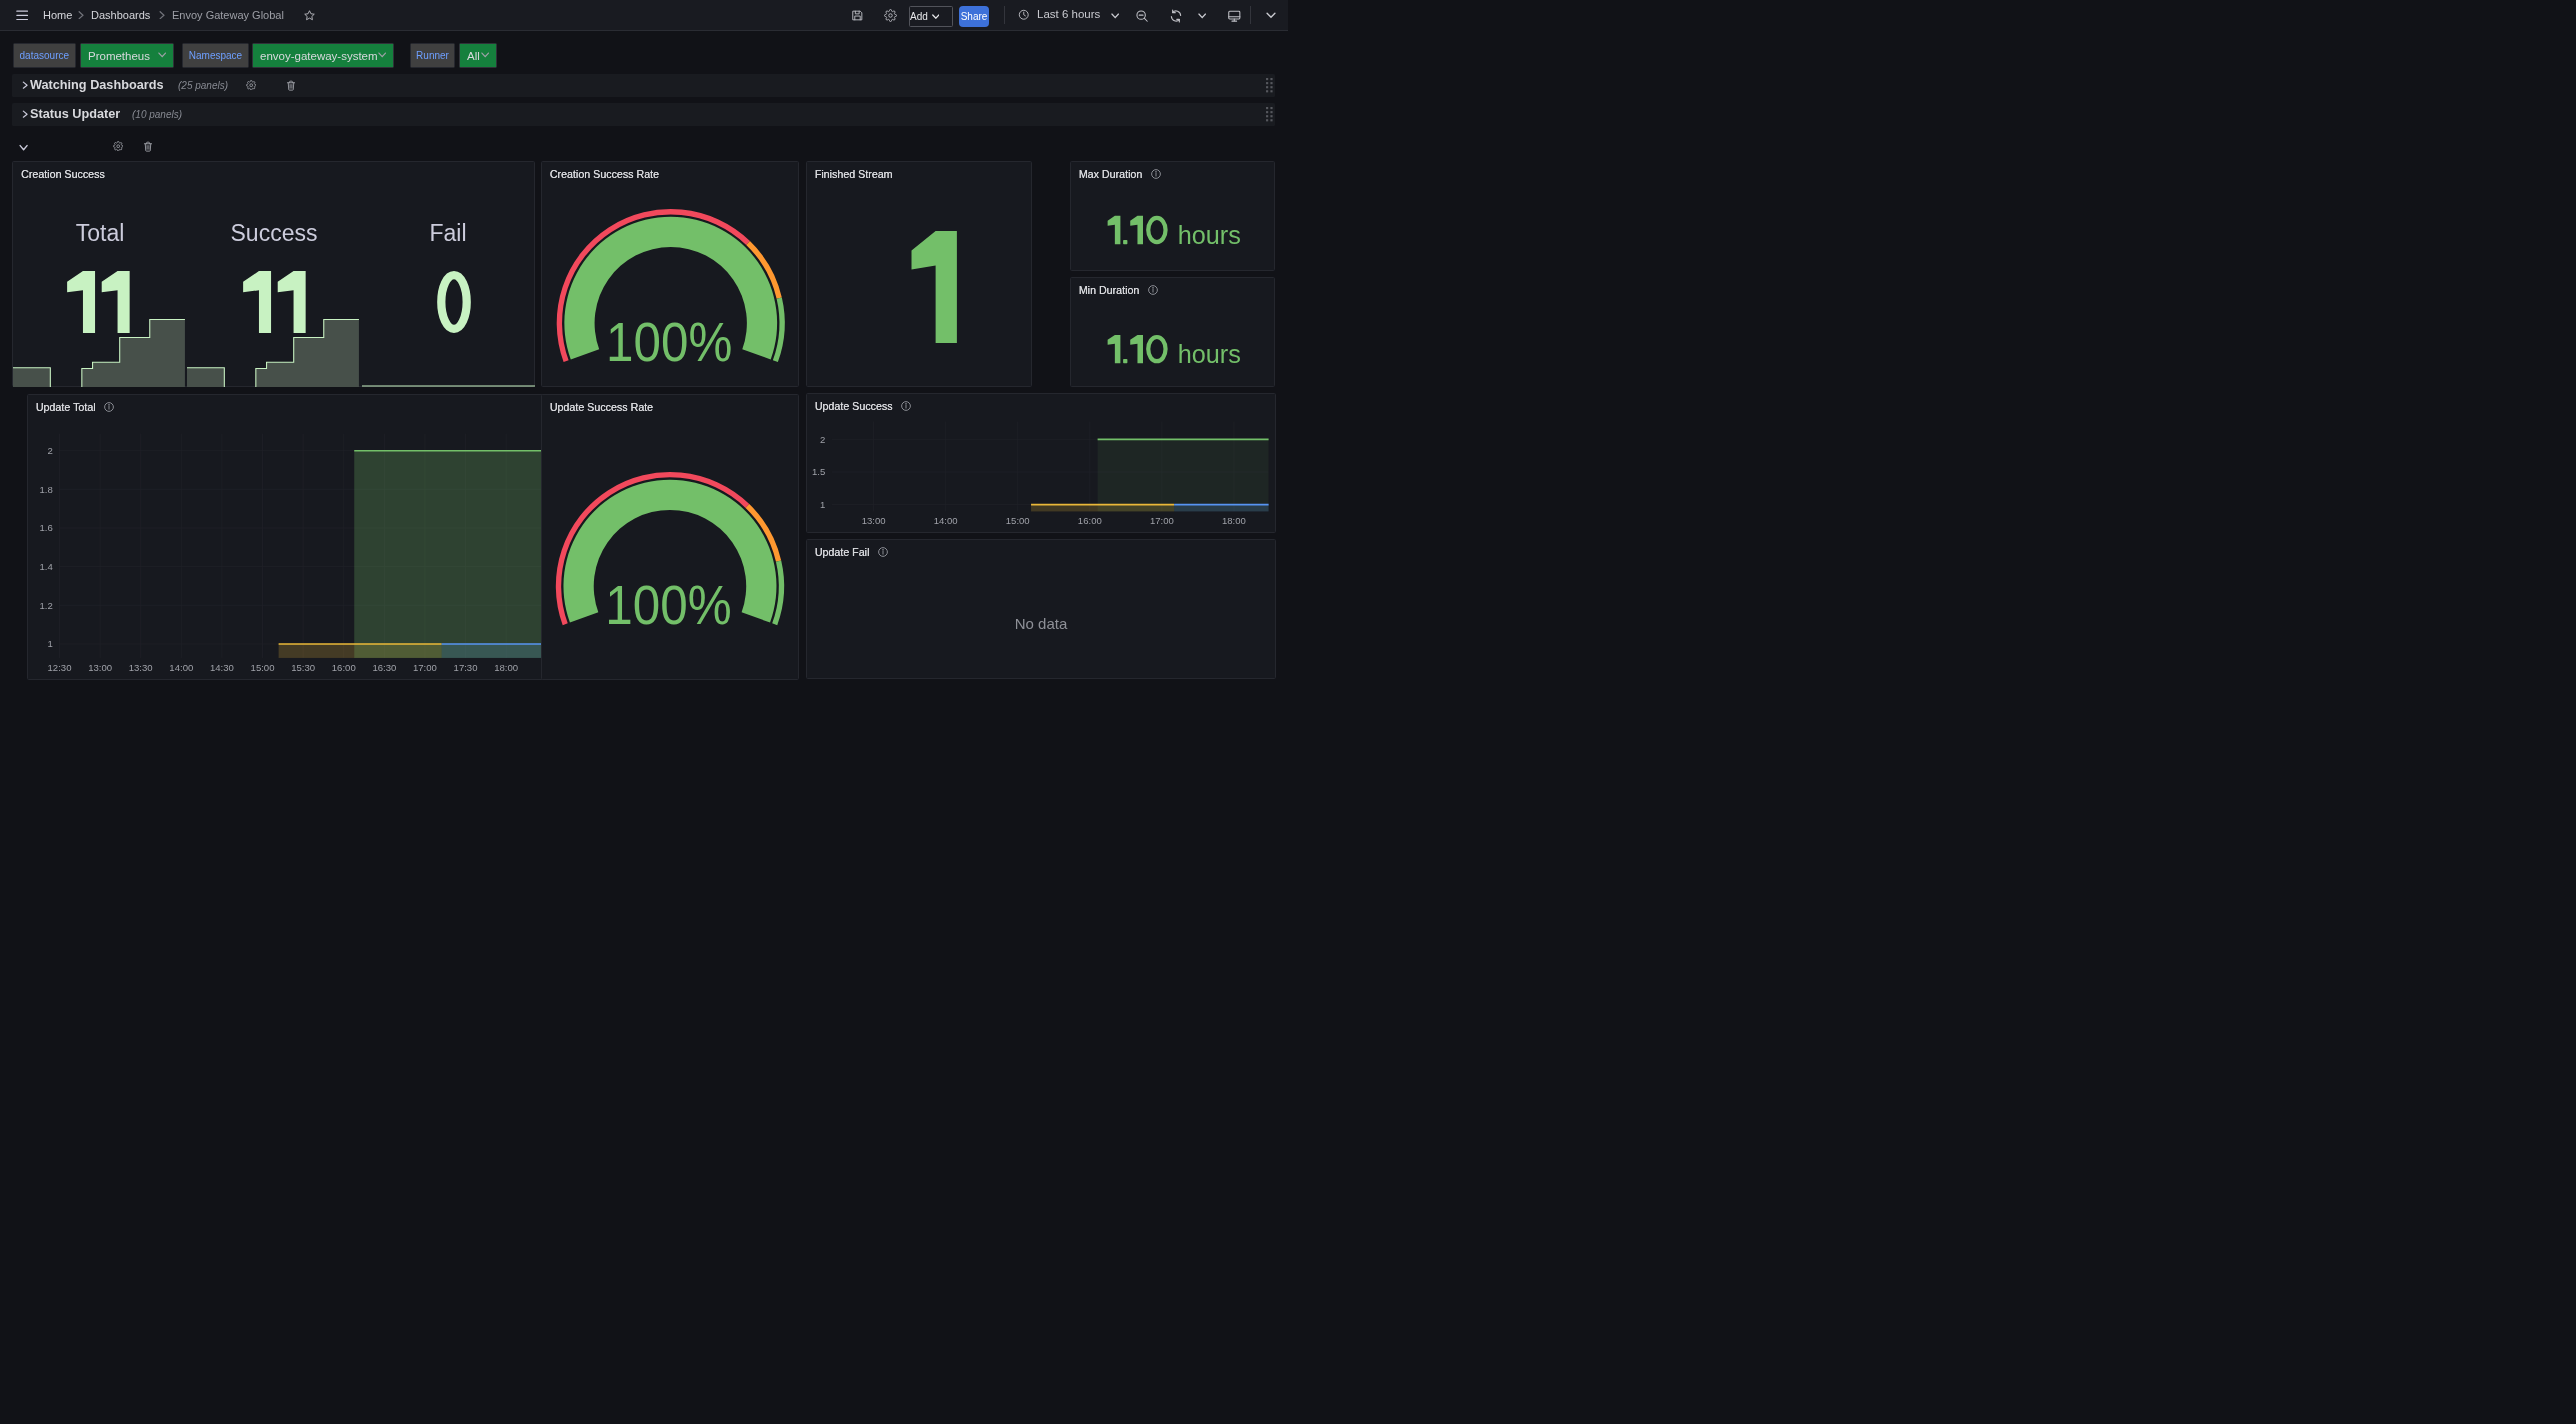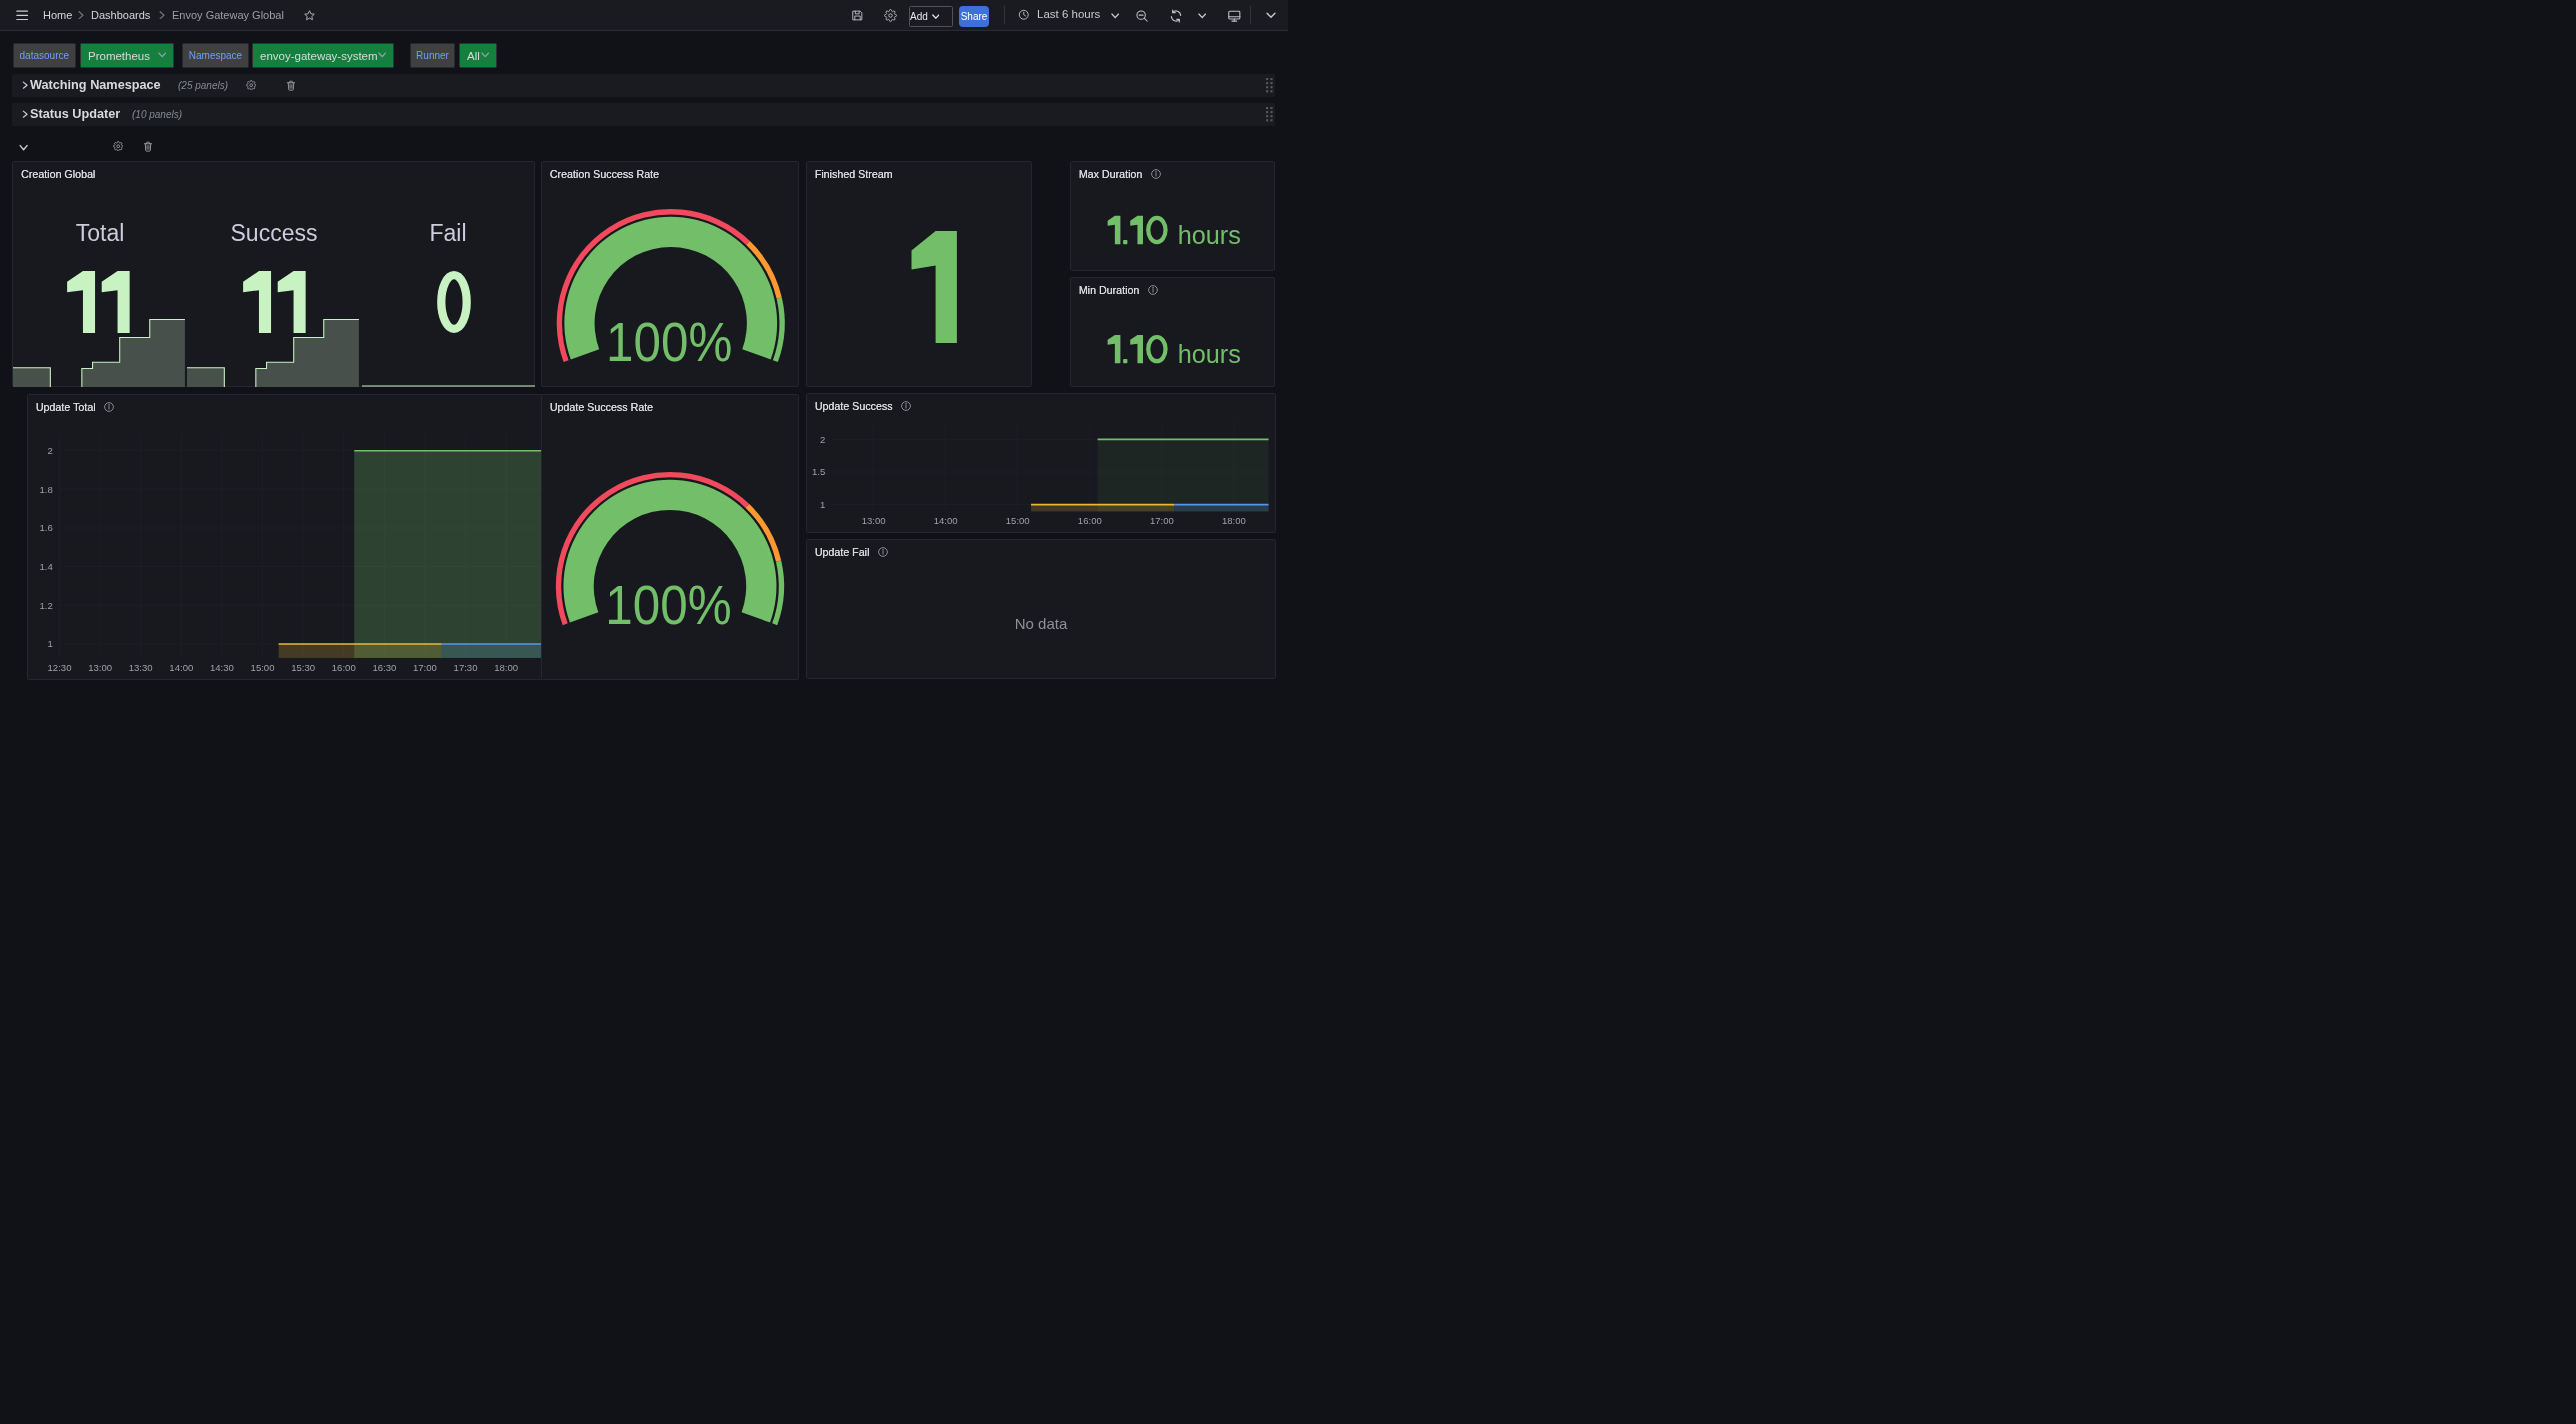--- a/index.html
+++ b/index.html
@@ -116,21 +116,21 @@
         <path d="M1.2 1.4 L5.5 6 L9.8 1.4" stroke="#9fa1a8" stroke-width="1.6" fill="none" stroke-linecap="round"></path>
       </svg>
   </div>
 </div>
 <div id="rows">
 
   <div class="rowband" style="top:74px;"></div>
   <svg class="abs" style="left:21.5px;top:81px" width="6.1" height="8.4" viewBox="0 0 9 12">
       <path d="M2 1.5 L7.5 6 L2 10.5" stroke="#ccccdc" stroke-width="1.7" fill="none" stroke-linecap="round" stroke-linejoin="round"></path>
     </svg>
-  <div class="abs rowttl" style="left:30px;top:74px;line-height:23px;">Watching Namespace</div>
+  <div class="abs rowttl" style="left:30px;top:74px;line-height:23px;">Watching Dashboards</div>
   <div class="abs rowcnt" style="left:178px;top:74px;line-height:24px;">(25 panels)</div>
   <svg class="abs gearicon" style="left:246px;top:80px" width="10.4" height="10.4" viewBox="0 0 24 24" fill="none" stroke="#9d9fa6" stroke-width="2">
       <circle cx="12" cy="12" r="3.2"></circle>
       <path d="M19.4 15a1.7 1.7 0 0 0 .34 1.87l.06.06a2 2 0 1 1-2.83 2.83l-.06-.06a1.7 1.7 0 0 0-1.87-.34 1.7 1.7 0 0 0-1 1.55V21a2 2 0 1 1-4 0v-.09a1.7 1.7 0 0 0-1-1.55 1.7 1.7 0 0 0-1.87.34l-.06.06a2 2 0 1 1-2.83-2.83l.06-.06a1.7 1.7 0 0 0 .34-1.87 1.7 1.7 0 0 0-1.55-1H3a2 2 0 1 1 0-4h.09a1.7 1.7 0 0 0 1.55-1 1.7 1.7 0 0 0-.34-1.87l-.06-.06a2 2 0 1 1 2.83-2.83l.06.06a1.7 1.7 0 0 0 1.87.34h0a1.7 1.7 0 0 0 1-1.55V3a2 2 0 1 1 4 0v.09a1.7 1.7 0 0 0 1 1.55h0a1.7 1.7 0 0 0 1.87-.34l.06-.06a2 2 0 1 1 2.83 2.83l-.06.06a1.7 1.7 0 0 0-.34 1.87v0a1.7 1.7 0 0 0 1.55 1H21a2 2 0 1 1 0 4h-.09a1.7 1.7 0 0 0-1.55 1z"></path>
     </svg>
   <svg class="abs" style="left:286px;top:80px" width="10" height="11" viewBox="0 0 22 24" fill="none" stroke="#9d9fa6" stroke-width="2" stroke-linecap="round">
       <path d="M3 6 h16"></path>
       <path d="M8 6 V3.5 a1 1 0 0 1 1-1 h4 a1 1 0 0 1 1 1 V6"></path>
       <path d="M5 6 l1 15 a1.4 1.4 0 0 0 1.4 1.2 h7.2 a1.4 1.4 0 0 0 1.4-1.2 l1-15"></path>
       <line x1="9" y1="10" x2="9" y2="18"></line>
@@ -176,21 +176,21 @@
       <path d="M3 6 h16"></path>
       <path d="M8 6 V3.5 a1 1 0 0 1 1-1 h4 a1 1 0 0 1 1 1 V6"></path>
       <path d="M5 6 l1 15 a1.4 1.4 0 0 0 1.4 1.2 h7.2 a1.4 1.4 0 0 0 1.4-1.2 l1-15"></path>
       <line x1="9" y1="10" x2="9" y2="18"></line>
       <line x1="13" y1="10" x2="13" y2="18"></line>
     </svg>
 </div>
 <div id="panels">
 
   <div class="panel" style="left:12.3px;top:161px;width:523px;height:226px;">
-    <div class="ptitle">Creation Global</div>
+    <div class="ptitle">Creation Success</div>
   </div>
   <div class="statlabel" style="left:13px;top:220px;width:174px;">Total</div>
   <div class="statlabel" style="left:187px;top:220px;width:174px;">Success</div>
   <div class="statlabel" style="left:361px;top:220px;width:174px;">Fail</div>
   <svg class="abs" style="left:67px;top:271px" width="63" height="62" viewBox="0 0 82 81">
       <path d="M0.0 14.2 L20.7 0.0 L36.5 0.0 L36.5 81.0 L20.7 81.0 L20.7 25.1 L0.0 27.9 Z" fill="#c8f2c2"></path>
       <path d="M45.2 14.2 L65.9 0.0 L81.7 0.0 L81.7 81.0 L65.9 81.0 L65.9 25.1 L45.2 27.9 Z" fill="#c8f2c2"></path>
     </svg>
   <svg class="abs" style="left:243px;top:271px" width="63" height="62" viewBox="0 0 82 81">
       <path d="M0.0 14.2 L20.7 0.0 L36.5 0.0 L36.5 81.0 L20.7 81.0 L20.7 25.1 L0.0 27.9 Z" fill="#c8f2c2"></path>

